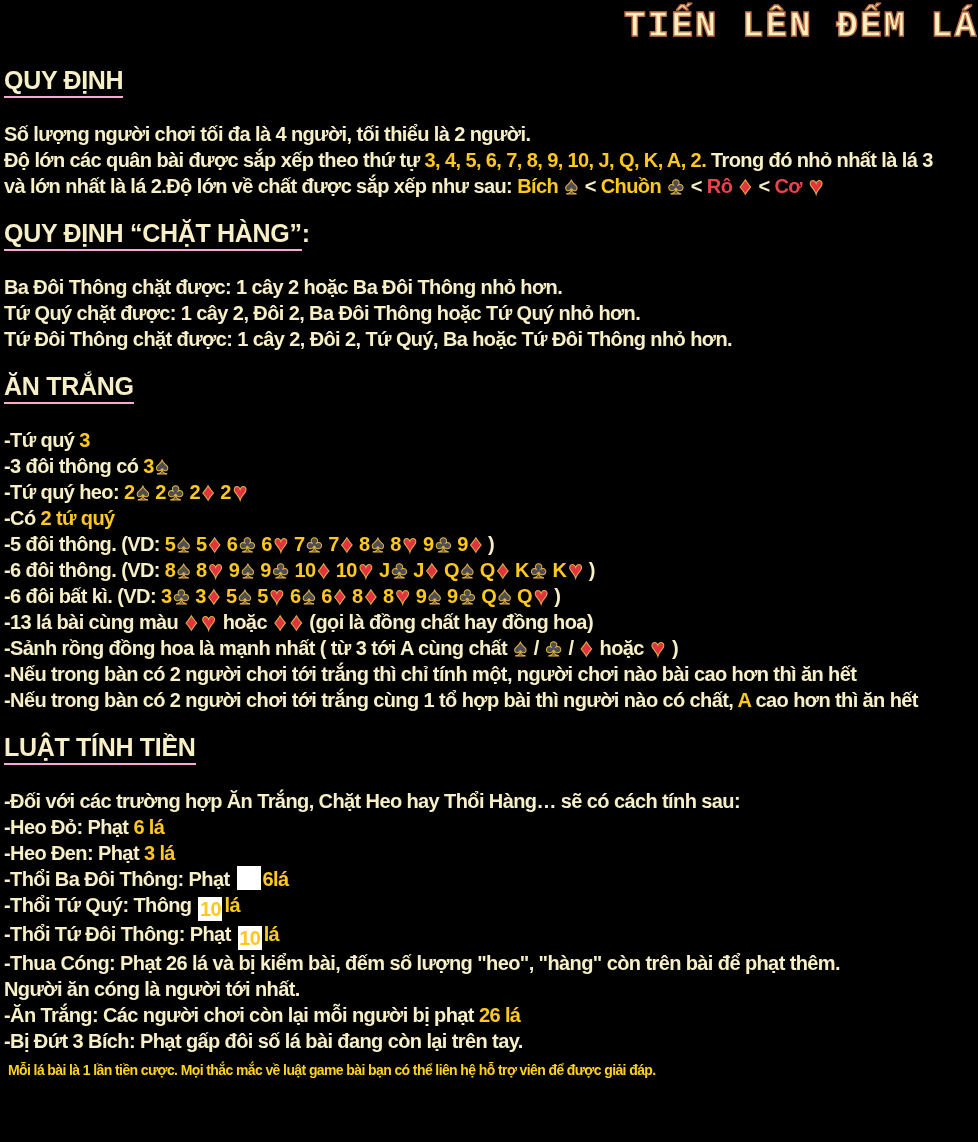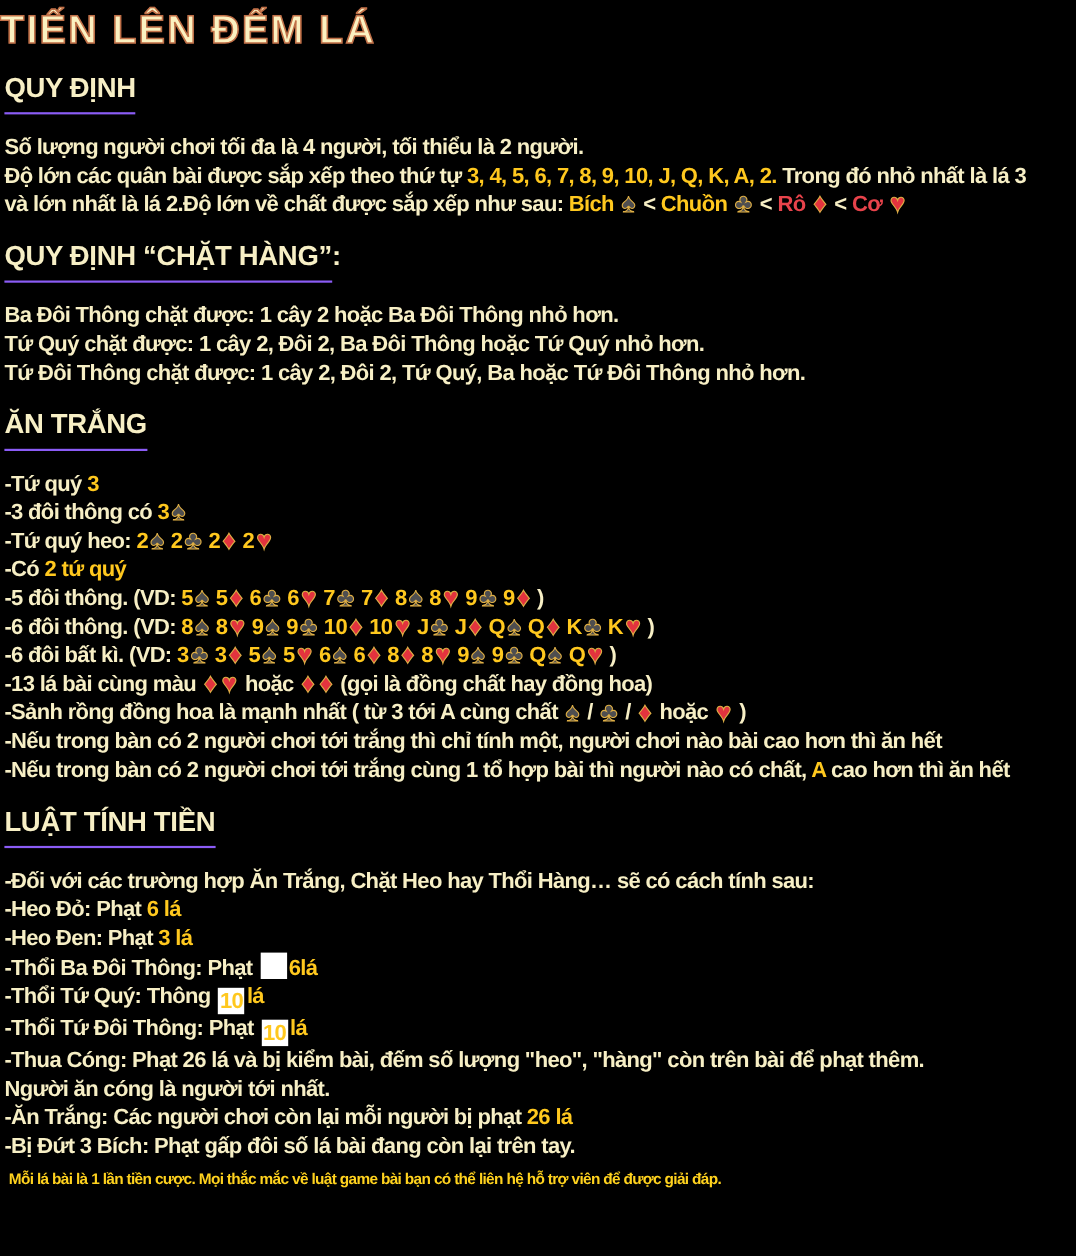--- a/index.html
+++ b/index.html
@@ -2,39 +2,39 @@
 <html><head>
 <meta charset="utf-8">
 <style>
   html,body{margin:0;padding:0;}
   body{
     width:978px;height:1142px;overflow:hidden;
     background:#000000;
     font-family:"Liberation Sans",sans-serif;
     font-weight:bold;
   }
-  .title-wrap{text-align:left;padding-top:6px;height:54px;}
+  .title-wrap{text-align:right;padding-top:6px;height:54px;font-family:Liberation Mono, monospace;}
   .title{
     display:inline-block;
     font-size:36px;
     letter-spacing:2px;
     color:#FBF1C1;
     -webkit-text-stroke:1.4px #C07048;
     text-shadow:0 0 1px #C07048;
   }
   #content{padding:0 4px;}
   .heading{
     font-size:25px;
     color:#F7EFC5;
     margin:20px 0 26px 0;
     letter-spacing:-0.3px;
     font-weight:bold;
   }
   .section:first-child .heading{margin-top:6px;}
-  .hu{border-bottom:2px solid #8b5cf6;padding-bottom:8px;}
+  .hu{border-bottom:2px solid #f9a8d4;padding-bottom:2px;}
   .line{
     font-size:20px;
     line-height:26px;
     letter-spacing:-0.6px;
     white-space:nowrap;
     color:#F7EFC5;
   }
   .seg-cream{color:#F7EFC5;}
   .seg-gold{color:#FFC81E;}
   .seg-red{color:#E8434B;}

